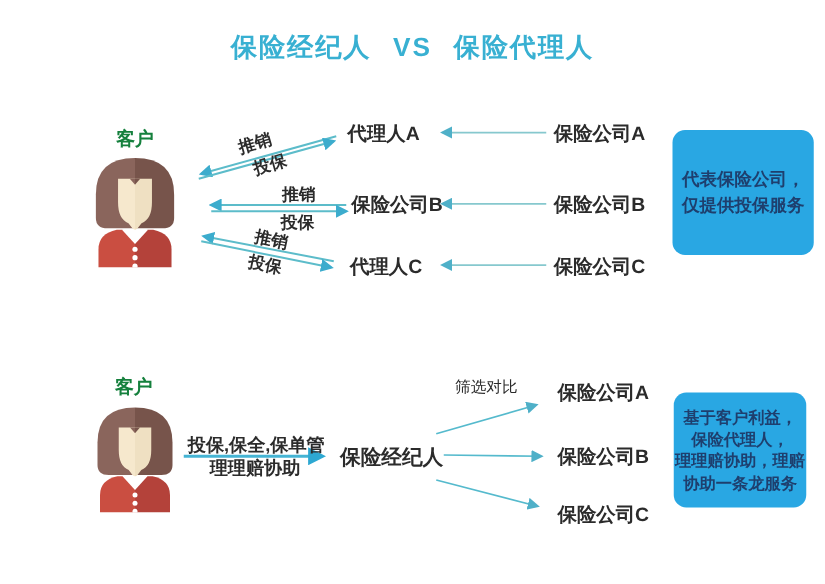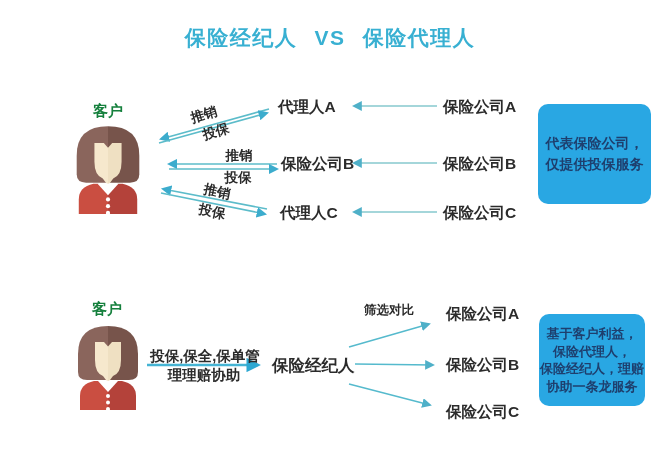--- a/index.html
+++ b/index.html
@@ -31,21 +31,21 @@
     white-space:nowrap;transform:translate(-50%,-50%);
   }
   .rot-up{transform:translate(-50%,-50%) rotate(-16deg);}
   .rot-down{transform:translate(-50%,-50%) rotate(12deg);}
   .flow-label{
     position:absolute;font-size:14.5px;font-weight:600;color:#2b2b2b;
     white-space:nowrap;transform:translate(-50%,-50%);
     background:transparent;
   }
   .branch-label{
-    position:absolute;font-size:12.5px;font-weight:700;color:#2b2b2b;
+    position:absolute;font-size:12.5px;font-weight:400;color:#2b2b2b;
     white-space:nowrap;transform:translate(-50%,-50%);
   }
   .note-box{
     position:absolute;
     background:#29a7e3;
     border-radius:10px;
     display:flex;flex-direction:column;
     align-items:center;justify-content:center;
     color:#1e3f6e;font-weight:700;
   }
@@ -180,17 +180,17 @@
 
   <div class="branch-label" style="left:389px;top:310px;">筛选对比</div>
 
   <div class="node" style="left:446px;top:304px;">保险公司A</div>
   <div class="node" style="left:446px;top:355px;">保险公司B</div>
   <div class="node" style="left:446px;top:402px;">保险公司C</div>
 
   <div class="note-box bottom">
     <div class="note-line">基于客户利益，</div>
     <div class="note-line">保险代理人，</div>
-    <div class="note-line">保险经纪人，理赔</div>
+    <div class="note-line">理理赔协助，理赔</div>
     <div class="note-line">协助一条龙服务</div>
   </div>
 
 </div>
 
 </body></html>

